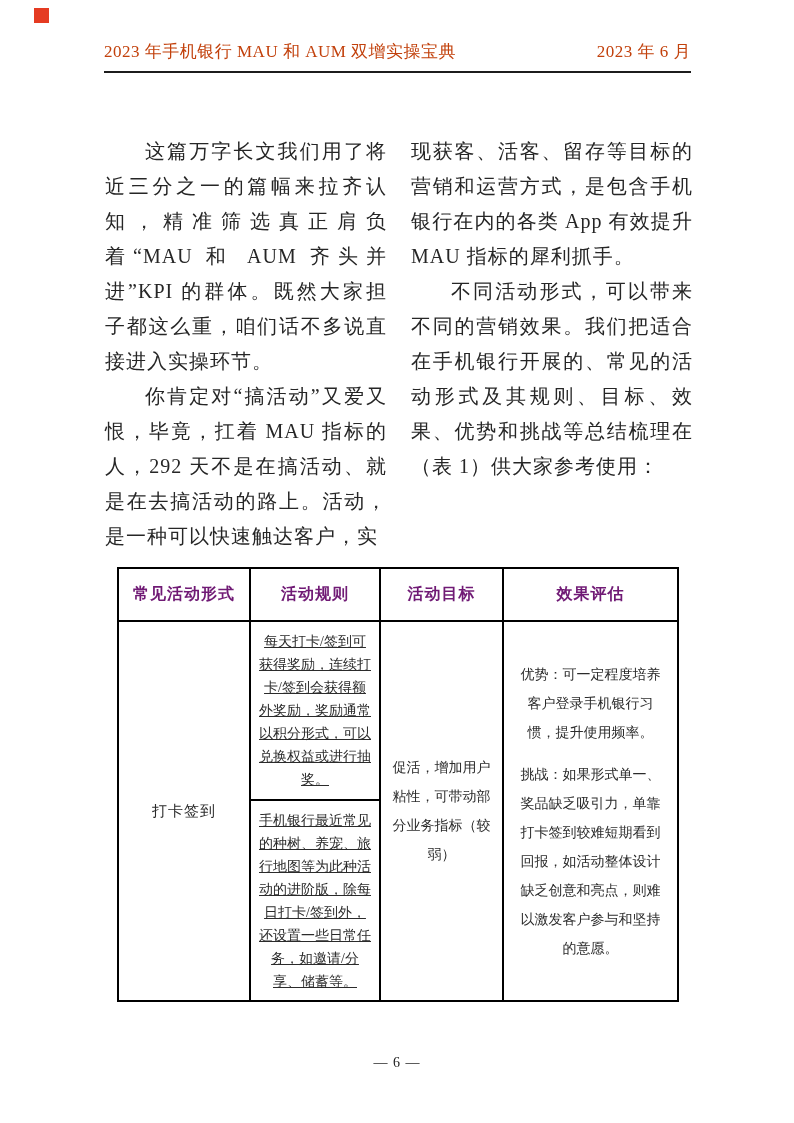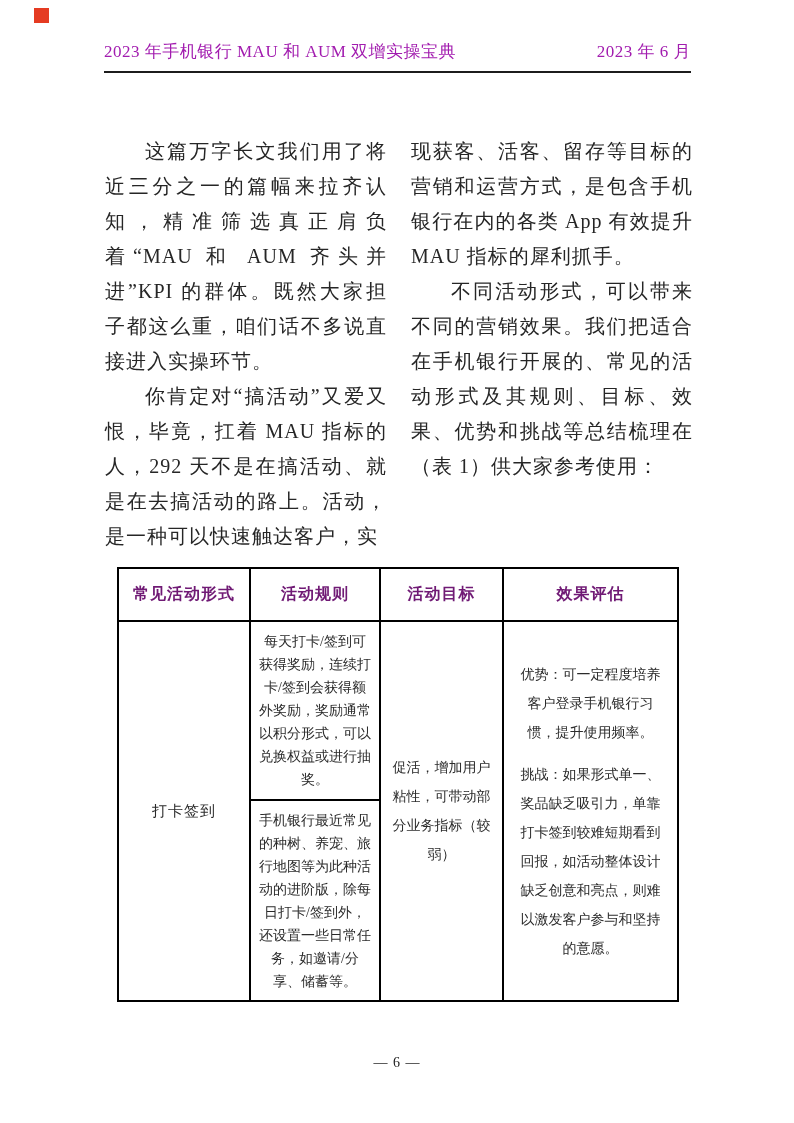--- a/index.html
+++ b/index.html
@@ -25,21 +25,21 @@
     left: 104px;
     top: 40px;
     width: 587px;
     display: flex;
     justify-content: space-between;
     align-items: flex-end;
     border-bottom: 2px solid #1c1c1c;
     padding-bottom: 8px;
     font-size: 17px;
     letter-spacing: 0.5px;
-    color: #a21caf;
+    color: #c2410c;
     white-space: nowrap;
   }
   .columns {
     position: absolute;
     left: 105px;
     top: 134px;
     width: 588px;
     display: flex;
     gap: 24px;
   }
@@ -78,20 +78,21 @@
     text-align: center;
     font-size: 15px;
     letter-spacing: 1px;
     margin-left: 42px;
   }
   td.cell-rule {
     text-align: center;
     font-size: 14px;
     line-height: 23px;
     padding: 4px 7px;
+    text-decoration: underline;
   }
   td.rule-1 { height: 169px; }
   td.rule-2 { height: 191px; }
   td.cell-goal {
     text-align: center;
     font-size: 14px;
     line-height: 29px;
     padding: 4px 8px;
   }
   td.cell-eval {

